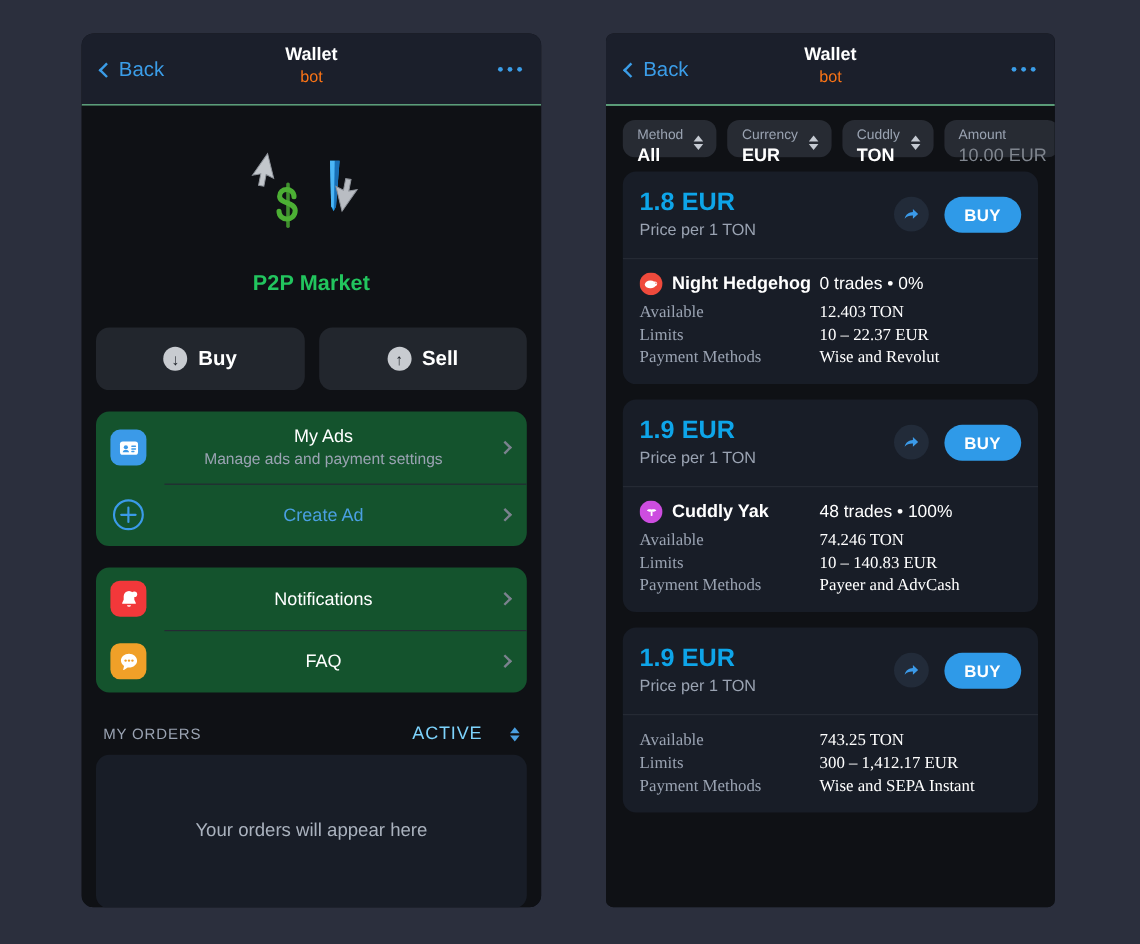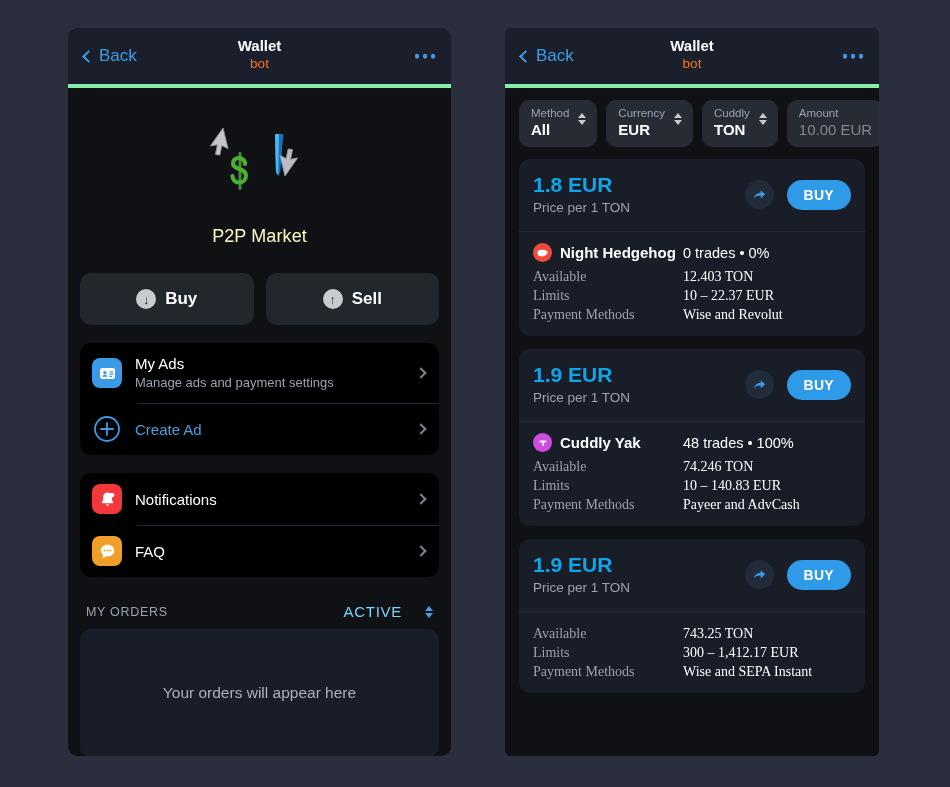--- a/index.html
+++ b/index.html
@@ -20,21 +20,21 @@
     overflow: hidden;
   }
   #panel-left  { left: 68px;  top: 28px; width: 383px; height: 728px; border-radius: 10px; }
   #panel-right { left: 505px; top: 28px; width: 374px; height: 728px; border-radius: 6px; }
 
   
   .navbar {
     position: relative;
     height: 60px;
     background: #1b1f2b;
-    border-bottom: 4px solid #86efac;
+    border-bottom: 1px solid #86efac;
     display: flex;
     align-items: center;
     padding: 0 16px;
   }
   .nav-back {
     display: flex; align-items: center; gap: 6px;
     color: #3b9de8; font-size: 17px;
   }
   .chev-left {
     width: 9px; height: 9px;
@@ -55,38 +55,38 @@
     position: absolute; right: 16px; top: 50%; transform: translateY(-50%);
     display: flex; gap: 3.5px;
   }
   .nav-dots i { width: 4.5px; height: 4.5px; border-radius: 50%; background: #3b9de8; display: block; }
 
   
   .lbody { padding: 0 12px; background: #0f1115; height: 668px; position: relative; }
 
   .hero { padding-top: 36px; text-align: center; }
   .hero-art { height: 84px; position: relative; margin-bottom: 18px; }
-  .hero h1 { color: #fef9c3; font-size: 18px; font-weight: normal; letter-spacing: .1px; }
+  .hero h1 { color: #22c55e; font-size: 18px; font-weight: bold; letter-spacing: .1px; }
   .hero p  { color: #9aa3b2; font-size: 13.5px; line-height: 19px; margin: 7px auto 0; width: 240px; }
 
   
   .bs-row { display: flex; gap: 12px; margin-top: 26px; }
   .bs-btn {
     flex: 1; height: 52px; border-radius: 11px; background: #22262d;
     display: flex; align-items: center; justify-content: center; gap: 9px;
     color: #fff; font-size: 17px; font-weight: bold;
   }
   .bs-ico {
     width: 20px; height: 20px; border-radius: 50%; background: #c8cbd0;
     display: flex; align-items: center; justify-content: center;
     color: #22262d; font-size: 13px; line-height: 1;
   }
 
   
-  .group { background: #000000; border-radius: 11px; margin-top: 18px; overflow: hidden; }
+  .group { background: #14532d; border-radius: 11px; margin-top: 18px; overflow: hidden; text-align: center; }
   .row {
     display: flex; align-items: center; gap: 13px;
     padding: 11px 14px 11px 12px; position: relative; min-height: 46px;
   }
   .row + .row::before {
     content: ""; position: absolute; left: 57px; right: 0; top: 0; height: 1px; background: #252a34;
   }
   .sq-ico {
     width: 30px; height: 30px; border-radius: 8px; flex: 0 0 30px;
     display: flex; align-items: center; justify-content: center;
@@ -112,21 +112,21 @@
     background: #181d27; border-radius: 11px; height: 128px;
     display: flex; align-items: center; justify-content: center;
     color: #aab2be; font-size: 15.5px;
   }
 
   
   .rbody { background: #0f1115; height: 668px; padding: 0 0 0 0; overflow: hidden; }
 
   .filters { display: flex; gap: 9px; padding: 12px 0 12px 14px; }
   .chip {
-    background: #272b33; border-radius: 10px; height: 47px;
+    background: #272b33; border-radius: 10px; height: 31px;
     padding: 6px 11px 0 12px; display: flex; align-items: flex-start; gap: 9px;
     flex: 0 0 auto; white-space: nowrap;
   }
   .chip .cl { color: #9aa3b2; font-size: 11.5px; line-height: 14px; }
   .chip .cv { color: #fff; font-size: 15px; font-weight: bold; line-height: 19px; }
   .chip.placeholder .cv { color: #80868f; font-weight: normal; }
   .updown { display: flex; flex-direction: column; gap: 2px; margin-top: 7px; }
   .updown i {
     display: block; width: 0; height: 0;
     border-left: 4px solid transparent; border-right: 4px solid transparent;

